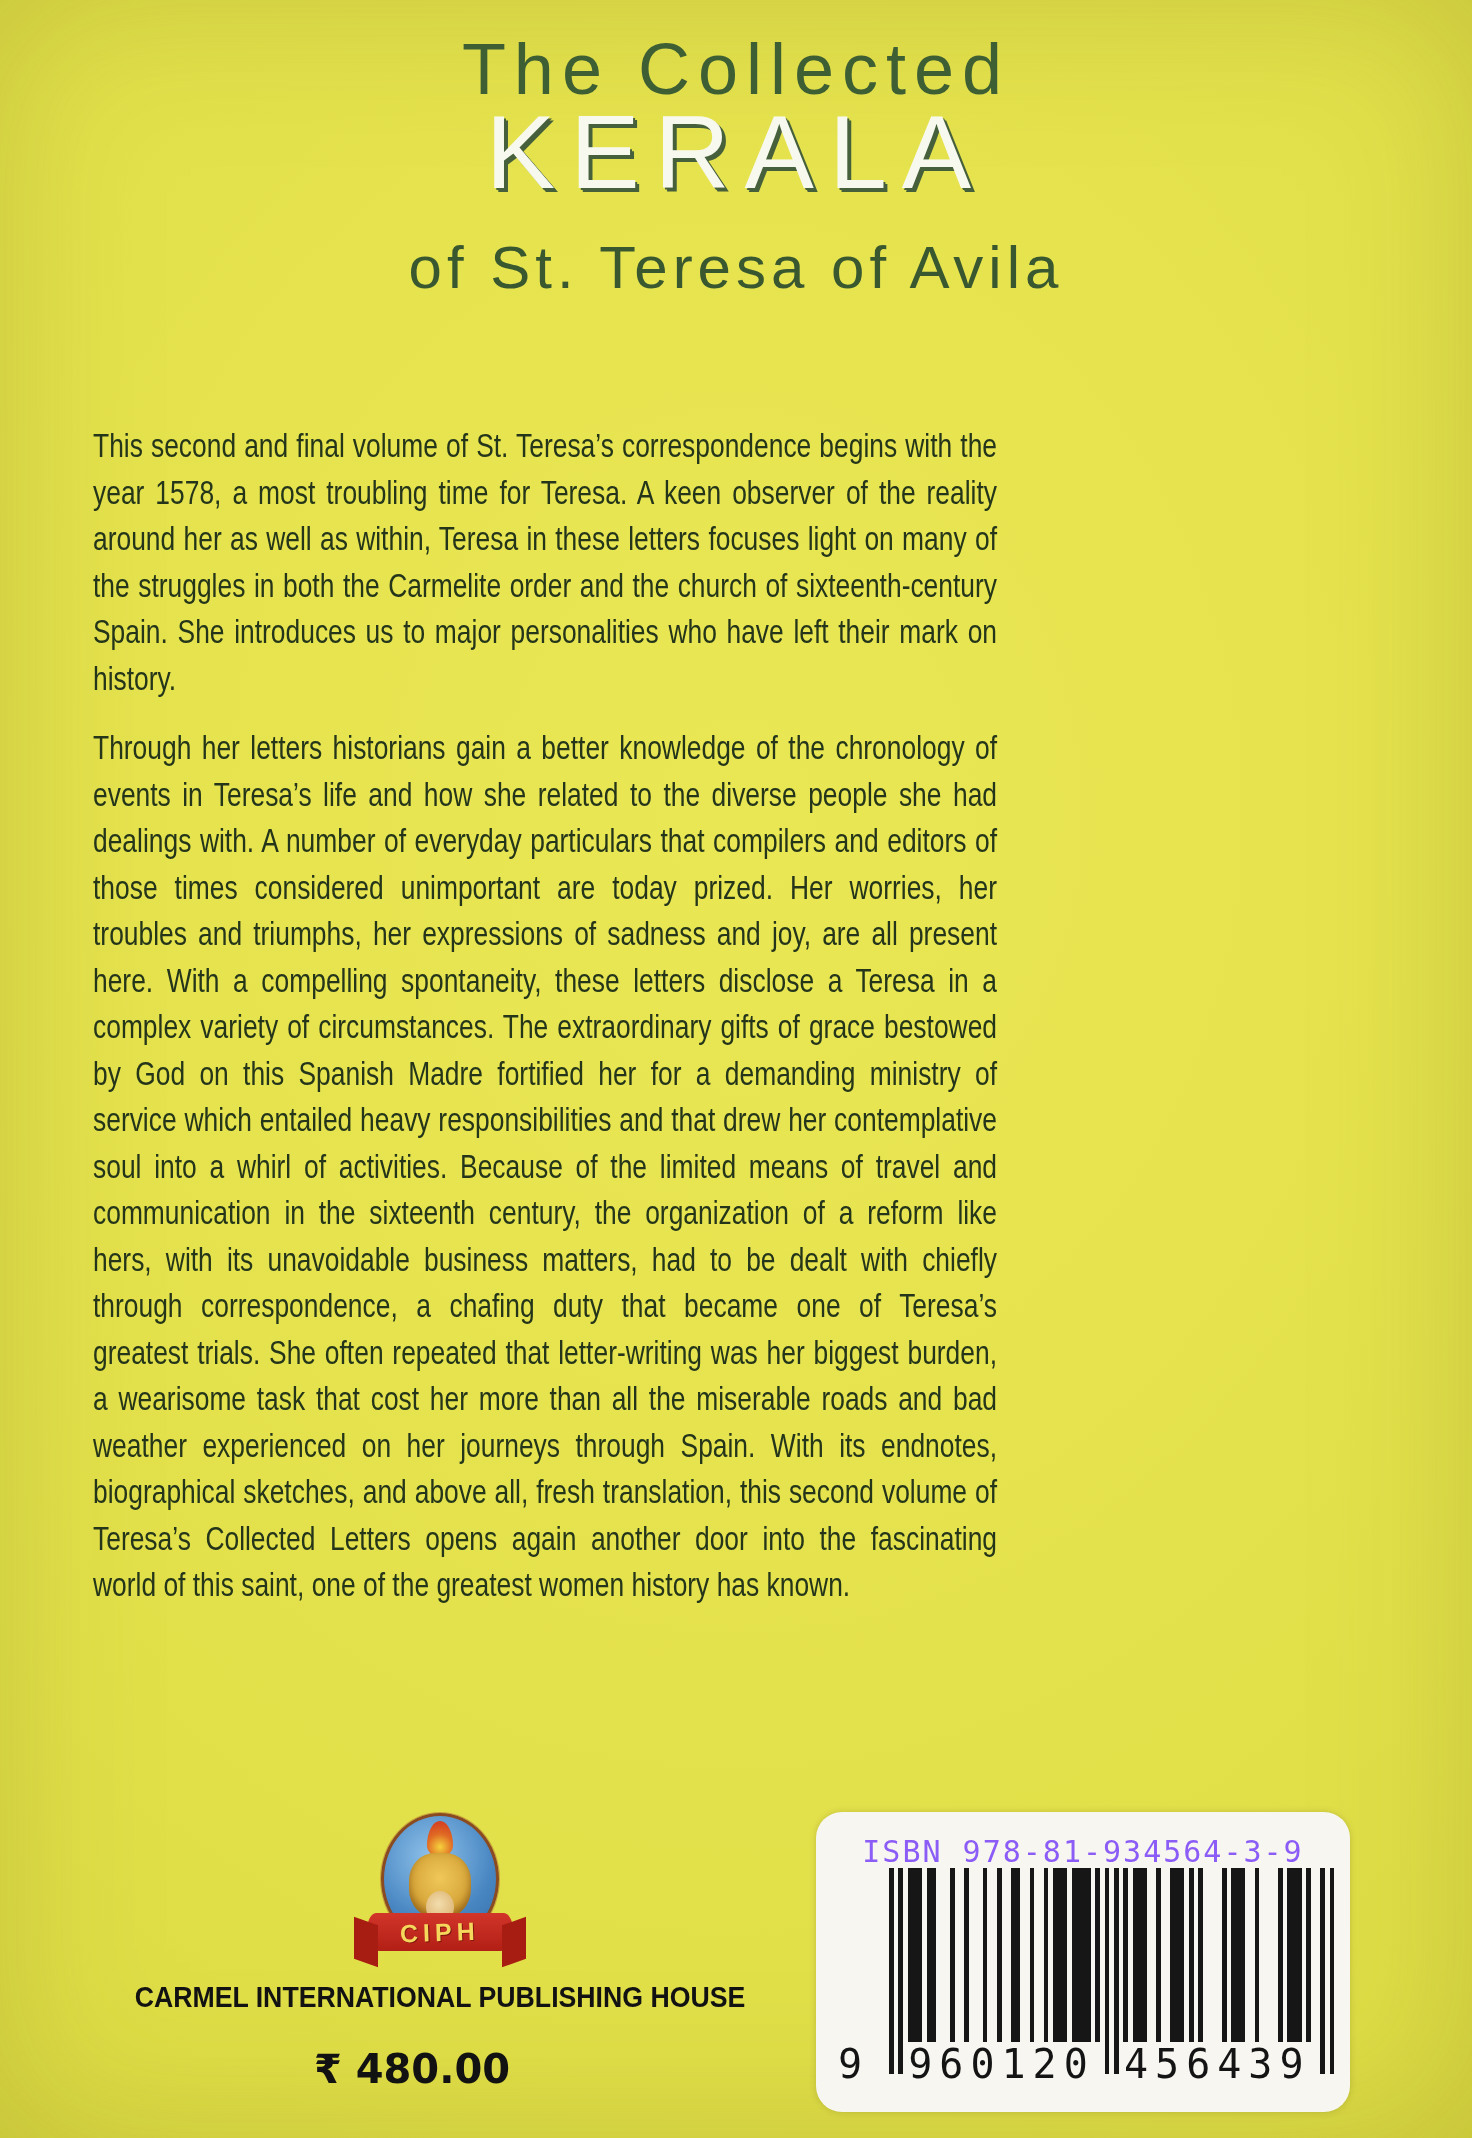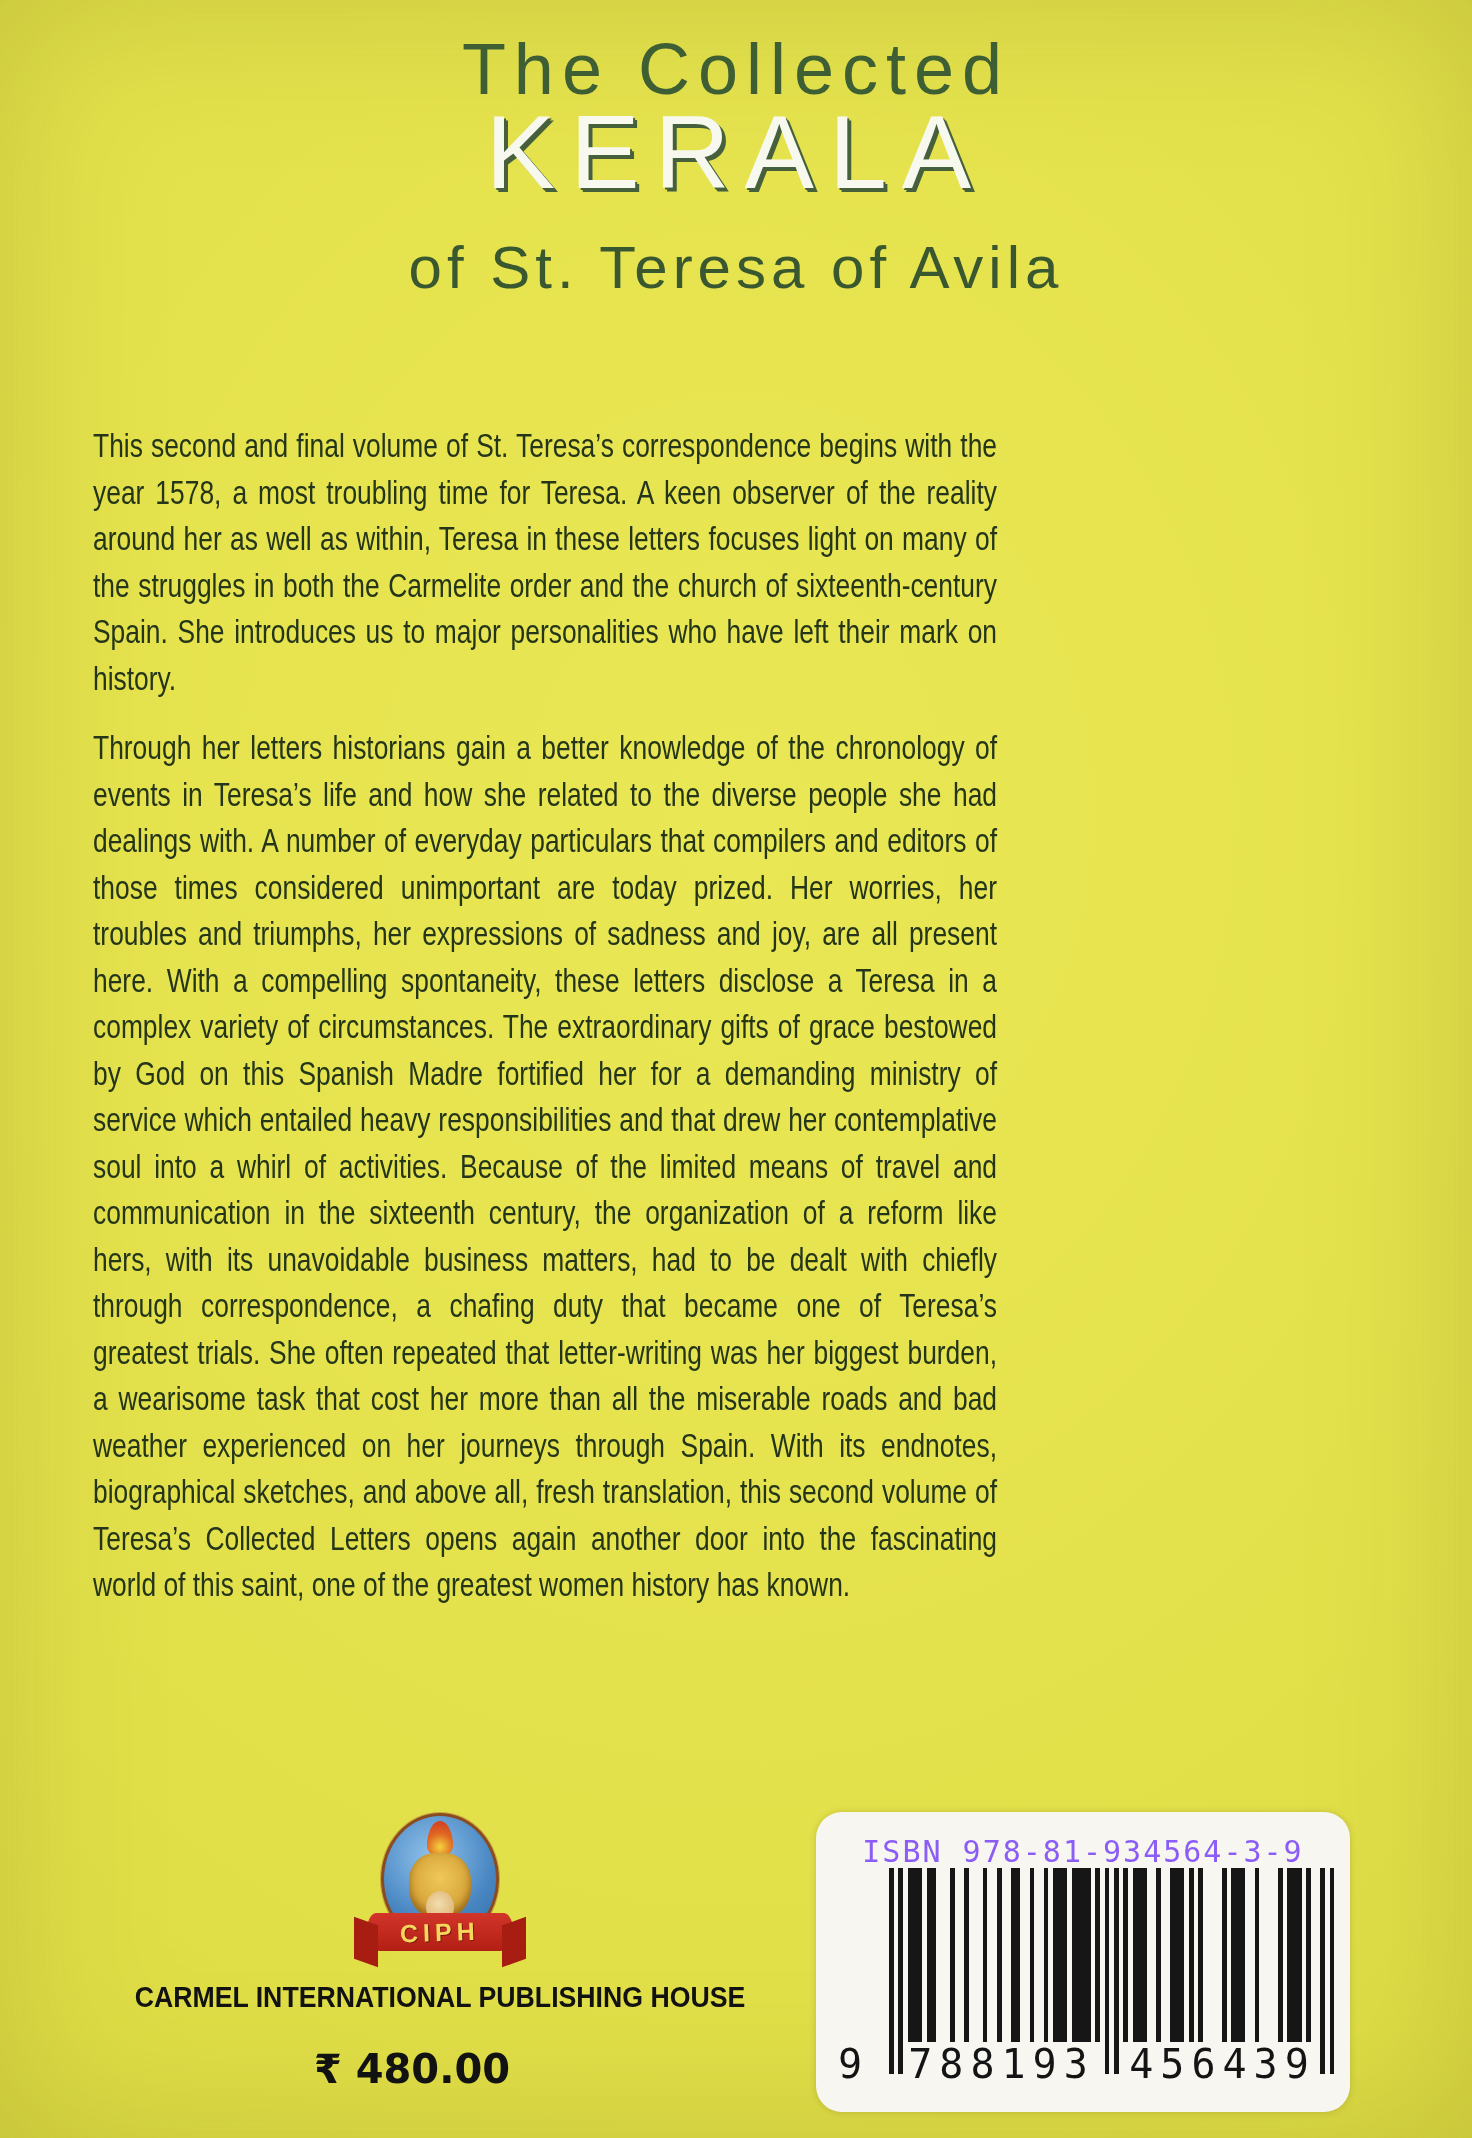--- a/index.html
+++ b/index.html
@@ -127,21 +127,21 @@
   .bars i { display: block; flex: none; width: 4.7px; height: 174px; }
   .bars i.bar { background: #161616; }
   .bars i.guard { height: 206px; }
   .bc-digit {
     position: absolute; top: 230px;
     font-family: "DejaVu Sans Mono", monospace;
     font-size: 40px; color: #141414; line-height: 1.1;
   }
   .bc-lead { left: 22px; }
   .bc-g1 { left: 87px;  width: 197px; text-align: center; letter-spacing: 7px; }
-  .bc-g2 { left: 308px; width: 197px; text-align: center; letter-spacing: 7px; }
+  .bc-g2 { left: 308px; width: 197px; letter-spacing: 7px; }
 </style>
 </head>
 <body>
 
 <div class="page">
 
   <div class="title-block">
     <div class="title-l1">The Collected</div>
     <div class="title-l2">KERALA</div>
     <div class="title-l3">of St. Teresa of Avila</div>
@@ -259,17 +259,17 @@
         <i class="bar"></i>
         <i class="space"></i>
         <i class="bar"></i>
         <i class="space"></i>
         <i class="space"></i>
         <i class="bar guard"></i>
         <i class="space guard"></i>
         <i class="bar guard"></i>
       </div>
     <div class="bc-digit bc-lead">9</div>
-    <div class="bc-digit bc-g1">788193</div>
+    <div class="bc-digit bc-g1">960120</div>
     <div class="bc-digit bc-g2">456439</div>
   </div>
 
 </div>
 
 </body></html>

